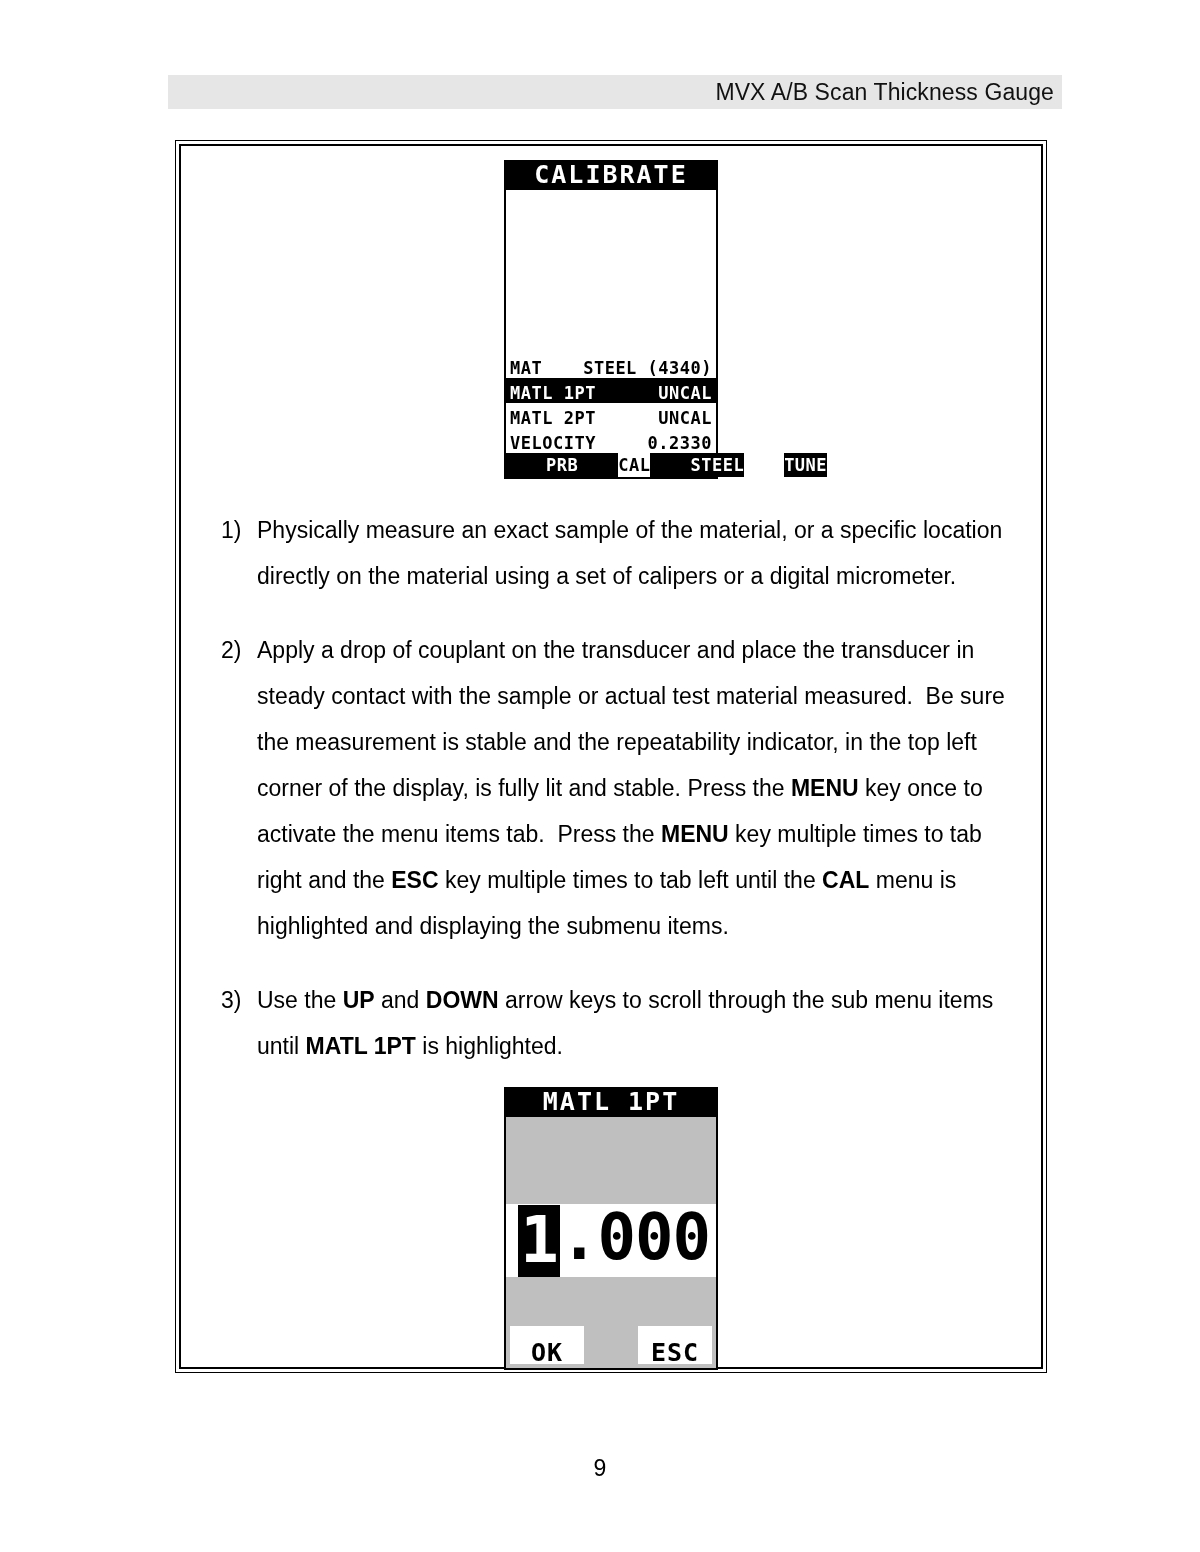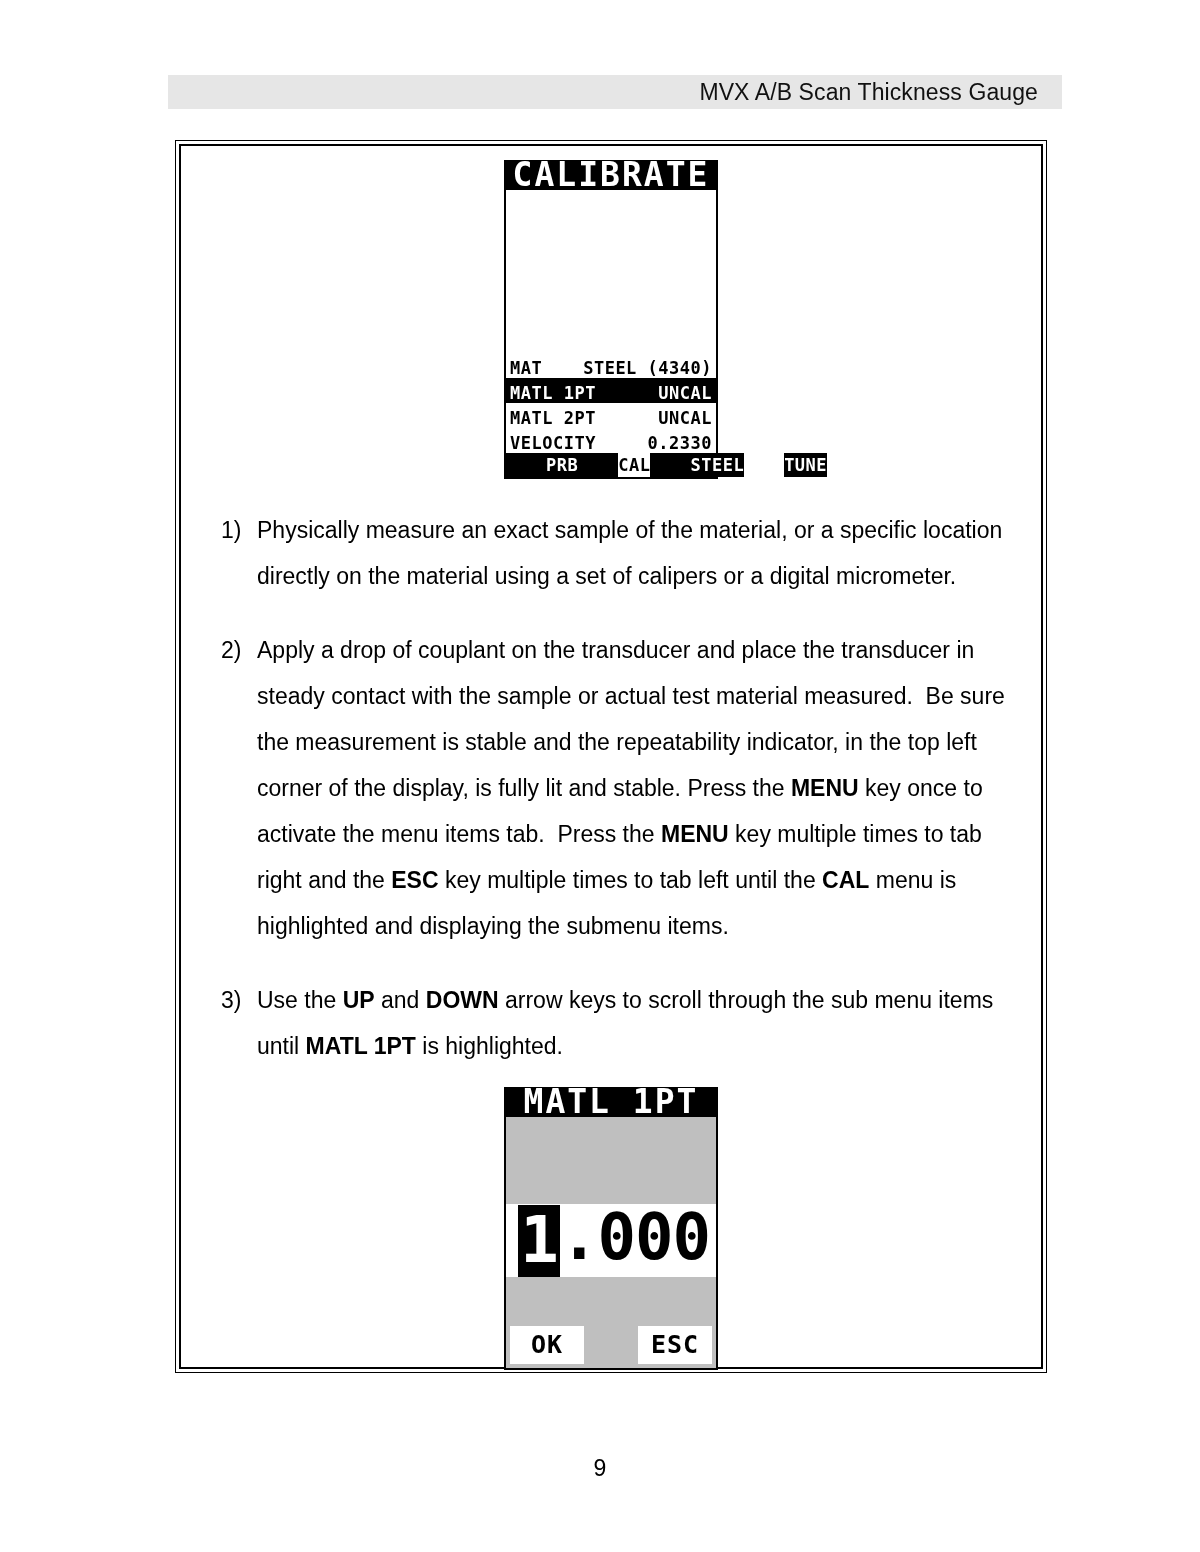--- a/index.html
+++ b/index.html
@@ -24,21 +24,21 @@
     width: 894px;
     height: 34px;
     background: #e6e6e6;
     display: flex;
     align-items: center;
     justify-content: flex-end;
   }
   .page-header .header-title {
     font-size: 23px;
     letter-spacing: 0.1px;
-    padding-right: 24px;
+    padding-right: 8px;
     color: #111;
     white-space: nowrap;
   }
 
   
   .content-frame {
     position: absolute;
     left: 175px;
     top: 140px;
     width: 872px;
@@ -71,21 +71,21 @@
   .lcd {
     width: 214px;
     margin: 0 auto;
     font-family: "DejaVu Sans Mono", "Liberation Mono", monospace;
     -webkit-font-smoothing: none;
   }
   .lcd-title {
     background: #000;
     color: #fff;
     text-align: center;
-    font-size: 33px;
+    font-size: 25px;
     line-height: 30px;
     height: 30px;
     letter-spacing: 2px;
     font-weight: bold;
     font-family: "DejaVu Sans Mono", "Liberation Mono", monospace;
   }
 
   
   .lcd-cal-body {
     border: 2px solid #000;
@@ -196,21 +196,21 @@
     padding: 0 4px;
     box-sizing: border-box;
   }
   .dlg-btn {
     background: #ffffff;
     color: #000;
     font-family: "DejaVu Sans Mono", "Liberation Mono", monospace;
     font-size: 25px;
     font-weight: bold;
     line-height: 38px;
-    padding: 0 8px;
+    padding: 8px 8px;
     min-width: 58px;
     text-align: center;
     letter-spacing: 1px;
   }
 
   
   .note-para {
     margin: 30px 0 0 22px;
     font-size: 23px;
     line-height: 30px;

